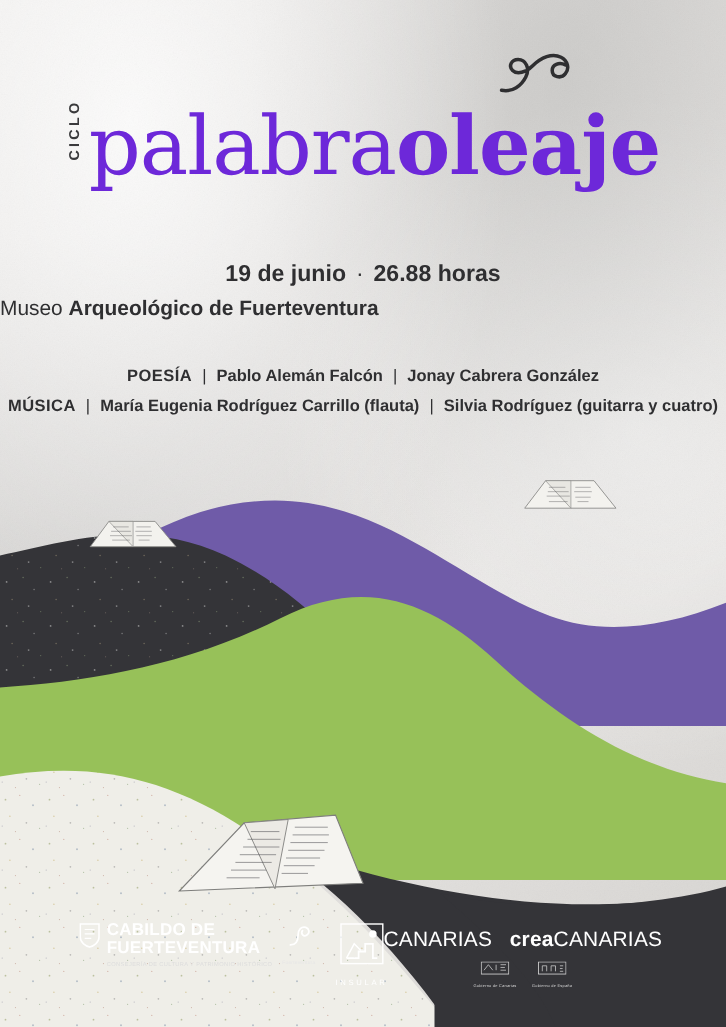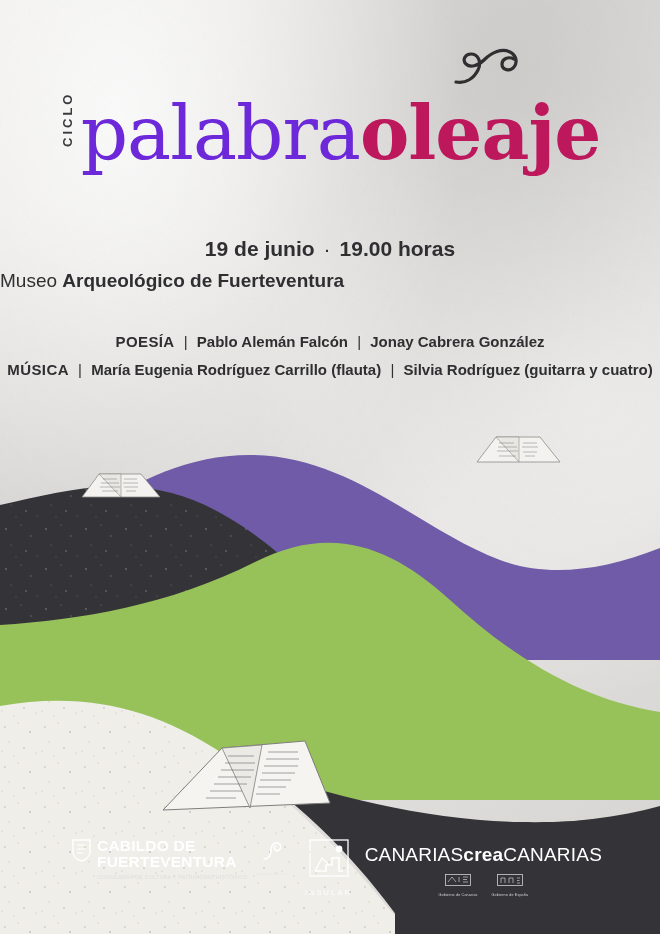--- a/index.html
+++ b/index.html
@@ -65,21 +65,21 @@
     font-weight: 400;
     font-size: 74px;
     color: #6d28d9;
     letter-spacing: -1px;
     line-height: 1;
   }
   .word-bold {
     font-family: "DejaVu Serif", serif;
     font-weight: 700;
     font-size: 74px;
-    color: #be185d;
+    color: #6d28d9;
     letter-spacing: -1px;
     line-height: 1;
   }
   .swirl {
     position: absolute;
     right: 78px;
     top: -54px;
     width: 70px;
     height: 50px;
   }
@@ -195,21 +195,21 @@
     right: 58px;
     top: 6px;
     text-align: center;
     color: #ffffff;
   }
   .can-text {
     font-size: 19px;
     letter-spacing: 0.2px;
     font-weight: 400;
   }
-  .can-text b { font-weight: 700; }
+  .can-text b { font-weight: 700; padding-left: 16px; }
   .can-sub {
     margin-top: 8px;
     display: flex;
     justify-content: center;
     gap: 14px;
     align-items: center;
   }
   .gov-mark { text-align: center; color: #d8d8d8; }
   .gov-mark .gm-label { font-size: 3.6px; letter-spacing: 0.2px; margin-top: 1px; }
 </style>
@@ -313,21 +313,21 @@
       <span class="ciclo">CICLO</span>
       <span class="word-light">palabra</span>
       <span class="word-bold">oleaje</span>
       <svg class="swirl" viewBox="0 0 70 50">
         <path d="M4 40 C 14 42, 22 36, 26 28 C 30 20, 26 12, 19 12 C 13 12, 10 18, 14 22 C 18 26, 26 24, 32 18 C 40 10, 50 6, 58 10 C 64 13, 66 20, 62 25 C 58 30, 50 28, 50 22 C 50 17, 56 14, 62 17" fill="none" stroke="#2f2f31" stroke-width="3.2" stroke-linecap="round"></path>
       </svg>
     </div>
   </div>
 
   <div class="date-line">
-    <b>19 de junio</b><span style="padding:0 9px;">·</span><b>19.00 horas</b>
+    <b>19 de junio</b><span style="padding:0 9px;">·</span><b>26.88 horas</b>
   </div>
 
   <div class="venue-line">
     <span>Museo</span>
     <b>Arqueológico de Fuerteventura</b>
   </div>
 
   <div class="credits">
     <div class="credit-row">
       <span class="credit-label">POESÍA</span>

